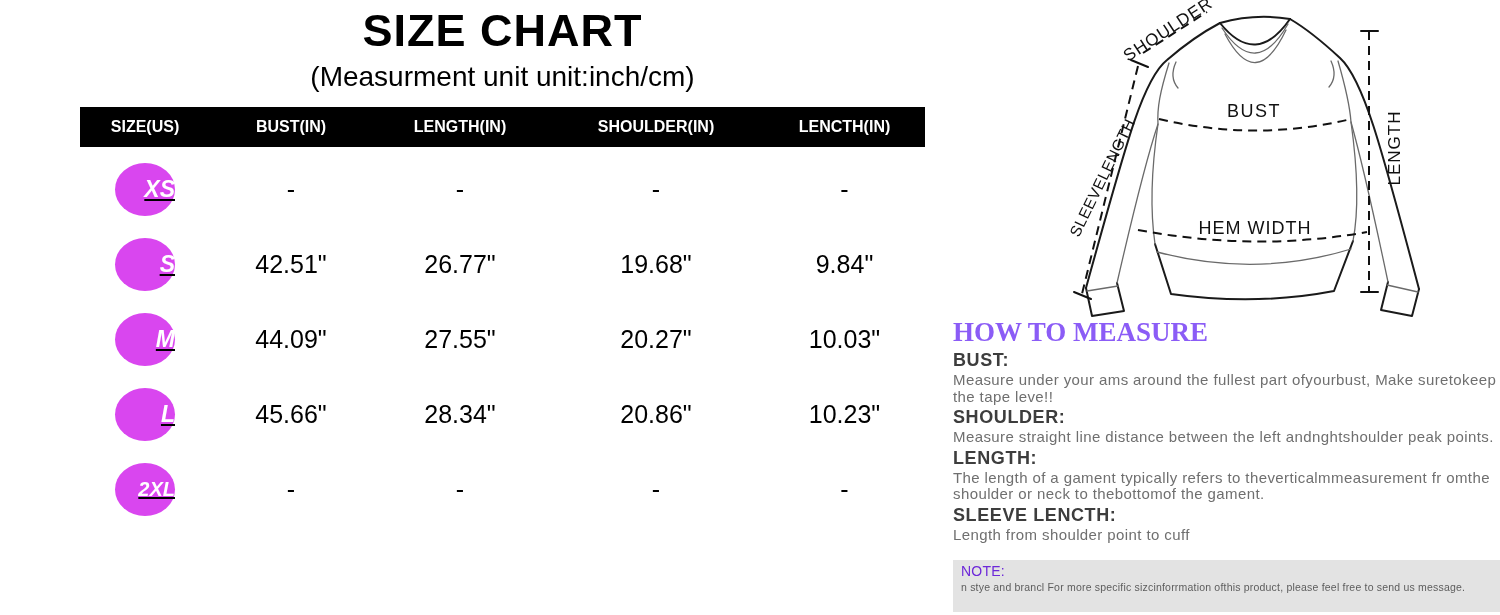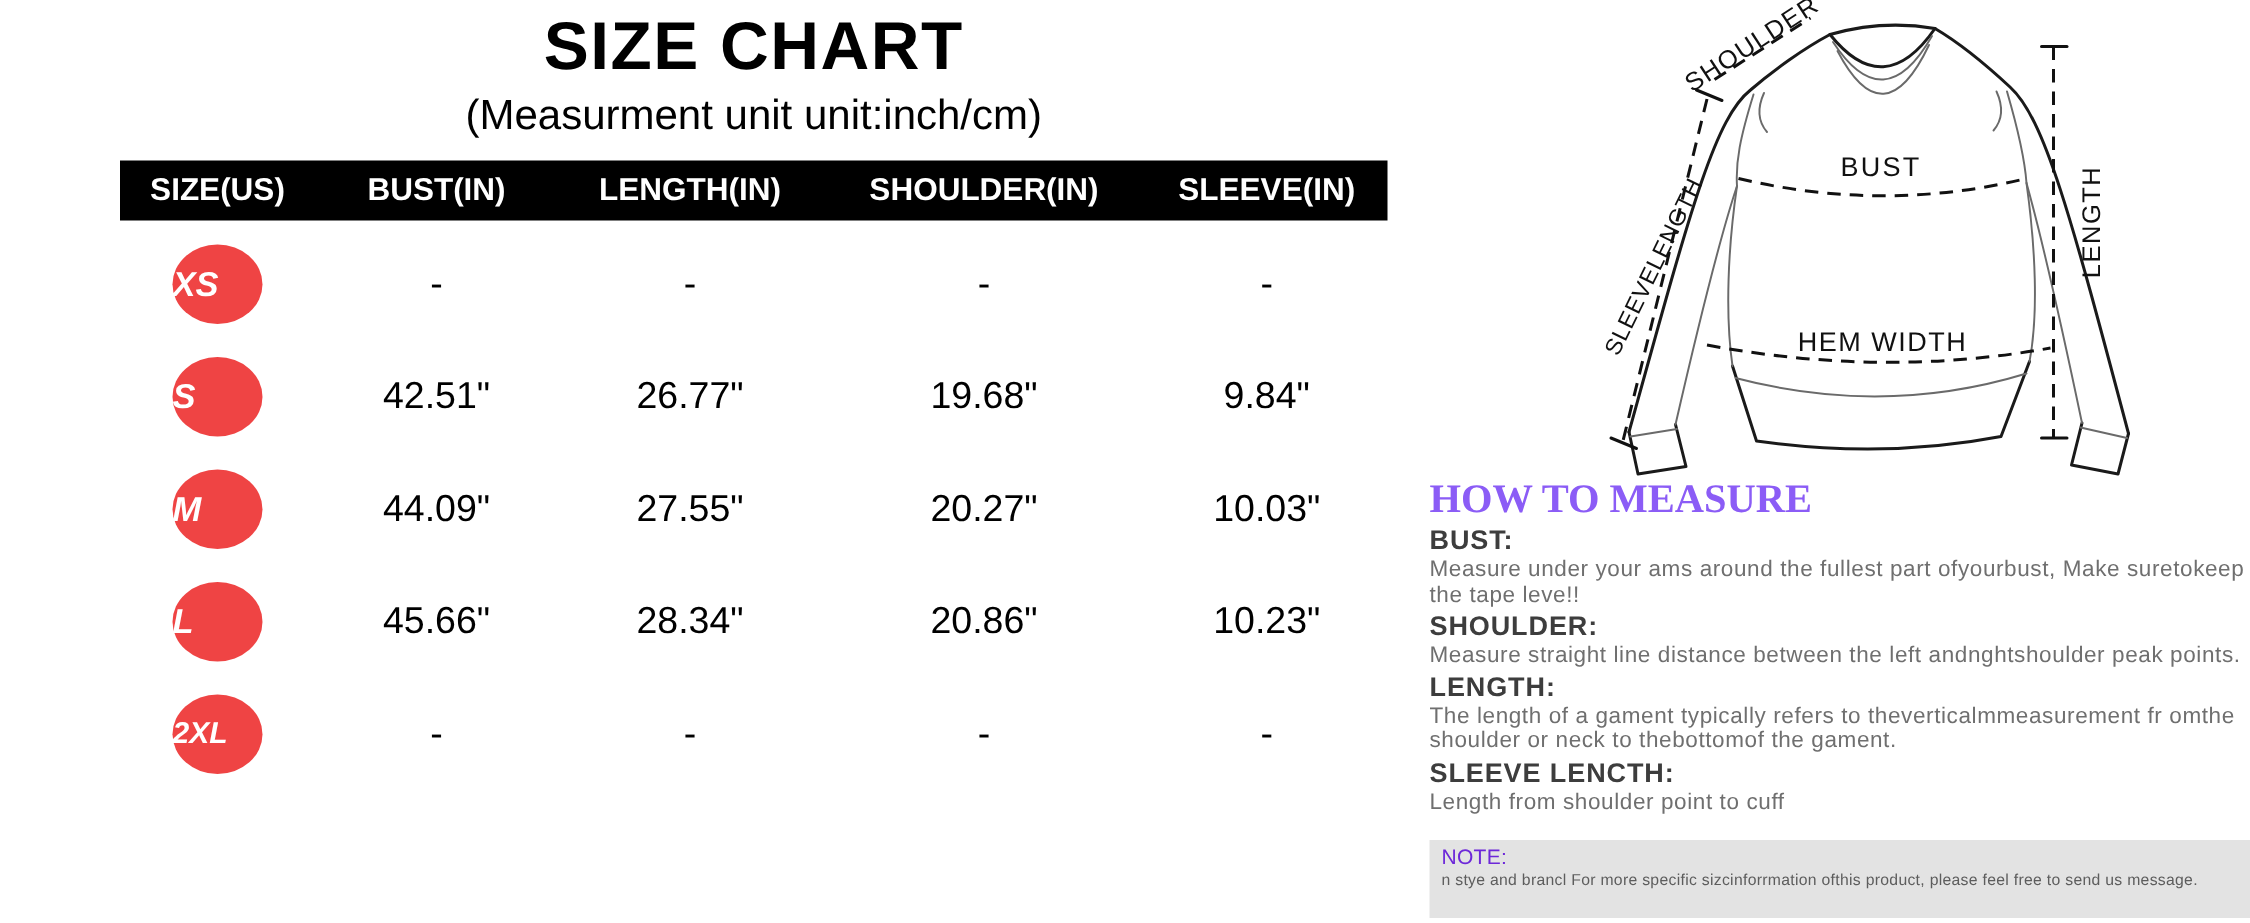--- a/index.html
+++ b/index.html
@@ -17,32 +17,32 @@
     font-size:45px;font-weight:bold;color:#000;letter-spacing:1px;line-height:50px;
   }
   .subtitle{
     position:absolute;left:32px;top:60px;width:845px;text-align:center;
     font-size:28px;color:#000;line-height:34px;
   }
   .thead{
     position:absolute;left:32px;top:107px;width:845px;height:40px;
     background:#000;display:flex;align-items:center;
   }
-  .thead .hcell{color:#fff;font-weight:bold;font-size:21px;text-align:center;}
+  .thead .hcell{color:#fff;font-weight:bold;font-size:16px;text-align:center;}
   .tbody{position:absolute;left:32px;top:152px;width:845px;}
   .trow{display:flex;align-items:center;height:75px;}
   .cell{text-align:center;font-size:25px;color:#000;}
   .c0{width:130px;display:flex;justify-content:center;}
   .c1{width:162px;}
   .c2{width:176px;}
   .c3{width:216px;}
   .c4{width:161px;}
   .badge{
-    width:60px;height:53px;background:#ef4444;border-radius:50%;
-    display:flex;align-items:center;justify-content:flex-start;
+    width:60px;height:53px;background:#d946ef;border-radius:50%;
+    display:flex;align-items:center;justify-content:flex-end;text-decoration:underline;
   }
   .badge span{
     color:#fff;font-weight:bold;font-style:italic;font-size:23px;letter-spacing:0;
   }
   .badge.small span{font-size:20px;}
 
   
   .diagram{position:absolute;left:980px;top:0;width:520px;height:320px;}
   .diagram text{font-family:"Liberation Sans", sans-serif;fill:#111;}
   .right{position:absolute;left:905px;top:317px;width:578px;}
@@ -75,21 +75,21 @@
 
   <div class="left">
     <div class="title">SIZE CHART</div>
     <div class="subtitle">(Measurment unit unit:inch/cm)</div>
 
     <div class="thead">
       <div class="hcell c0">SIZE(US)</div>
       <div class="hcell c1">BUST(IN)</div>
       <div class="hcell c2">LENGTH(IN)</div>
       <div class="hcell c3">SHOULDER(IN)</div>
-      <div class="hcell c4">SLEEVE(IN)</div>
+      <div class="hcell c4">LENCTH(IN)</div>
     </div>
 
     <div class="tbody">
       <div class="trow">
         <div class="cell c0">
             <span class="badge">
               <span>XS</span>
             </span>
           </div>
         <div class="cell c1">-</div>

